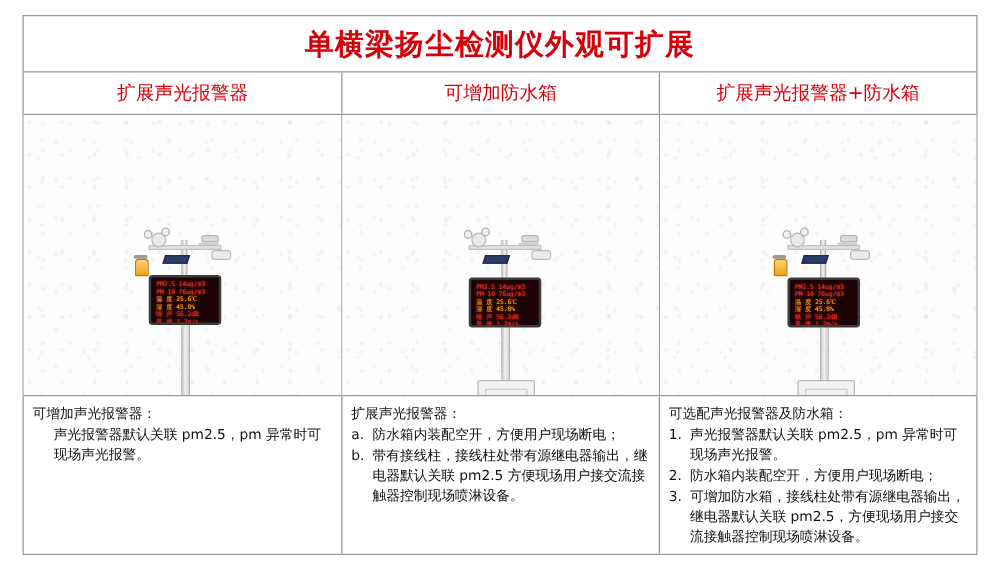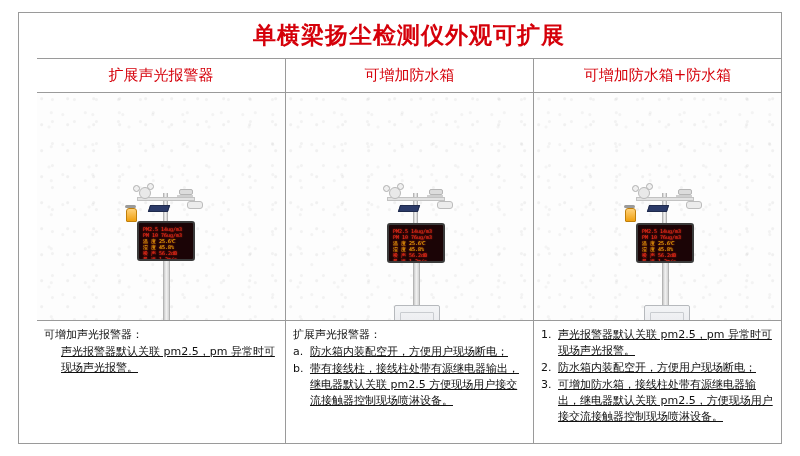--- a/index.html
+++ b/index.html
@@ -24,21 +24,20 @@
     position: absolute;
     left: 18px;
     top: 12px;
     width: 764px;
     height: 432px;
     border: 1px solid #9a9a9a;
     box-sizing: border-box;
     display: flex;
     flex-direction: column;
     background: #fff;
-    padding-left: 18px;
   }
   .title-row {
     height: 46px;
     border-bottom: 1px solid #9a9a9a;
     display: flex;
     align-items: center;
     justify-content: center;
     box-sizing: border-box;
   }
   .title-text {
@@ -242,37 +241,36 @@
     align-items: flex-start;
     margin-bottom: 1px;
   }
   .olist .mk {
     width: 17px;
     flex: 0 0 17px;
     text-align: left;
   }
   .olist .tx {
     flex: 1;
-    text-decoration: underline;
   }
 </style>
 </head>
 <body>
 
 <div class="page">
   <div class="sheet">
 
     <div class="title-row">
       <div class="title-text">单横梁扬尘检测仪外观可扩展</div>
     </div>
 
     <div class="head-row">
       <div class="head-cell col1">扩展声光报警器</div>
       <div class="head-cell col2">可增加防水箱</div>
-      <div class="head-cell col3">可增加防水箱+防水箱</div>
+      <div class="head-cell col3">扩展声光报警器+防水箱</div>
     </div>
 
     <div class="img-row">
 
       <div class="img-cell col1">
         <div class="photo-bg"></div>
 
         <div class="pole" style="left:126px; top:150px; height:78px;"></div>
 
         <div class="pole" style="left:126px; top:100px; height:34px; width:5px;"></div>
@@ -384,20 +382,21 @@
             <span class="tx">防水箱内装配空开，方便用户现场断电；</span>
           </li>
           <li>
             <span class="mk">b.</span>
             <span class="tx">带有接线柱，接线柱处带有源继电器输出，继电器默认关联 pm2.5 方便现场用户接交流接触器控制现场喷淋设备。</span>
           </li>
         </ul>
       </div>
 
       <div class="text-cell col3">
+        <p class="lead">可选配声光报警器及防水箱：</p>
         <ul class="olist">
           <li>
             <span class="mk">1.</span>
             <span class="tx">声光报警器默认关联 pm2.5，pm 异常时可现场声光报警。</span>
           </li>
           <li>
             <span class="mk">2.</span>
             <span class="tx">防水箱内装配空开，方便用户现场断电；</span>
           </li>
           <li>

